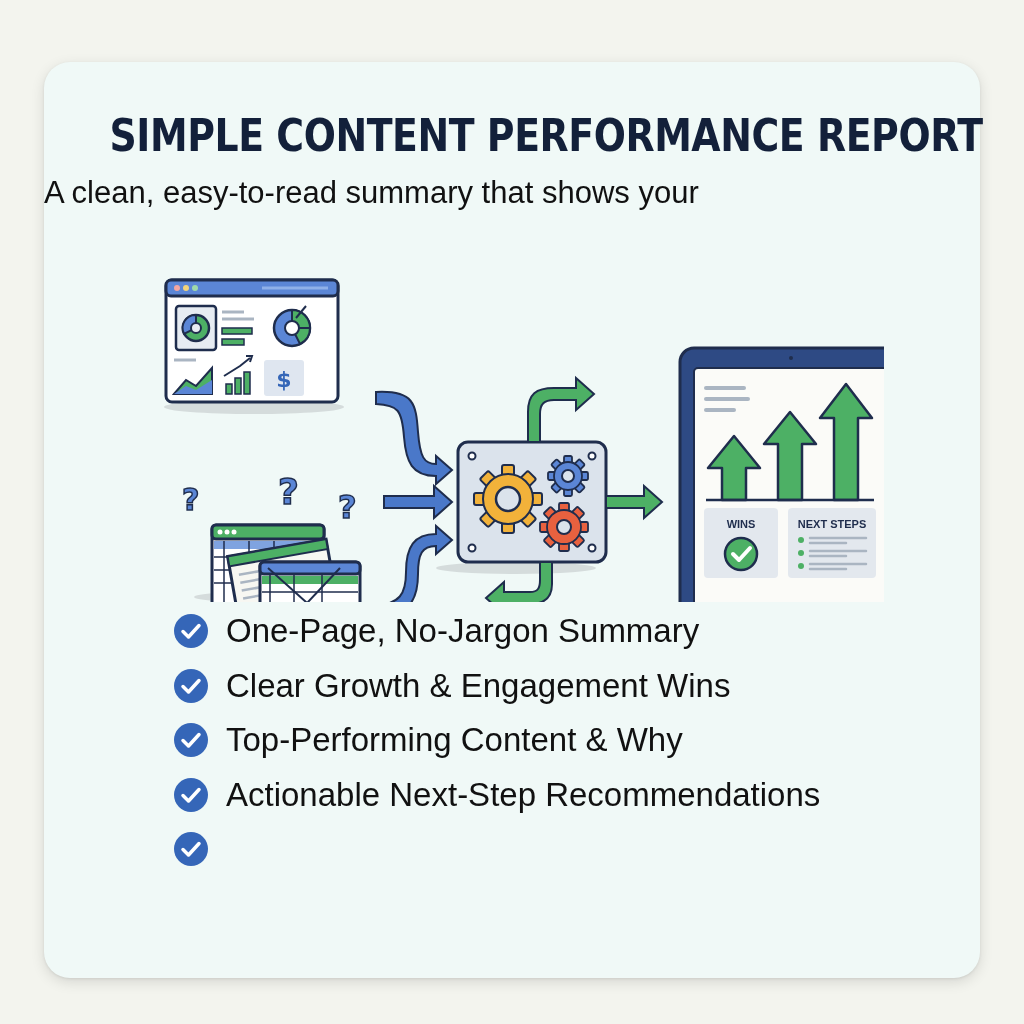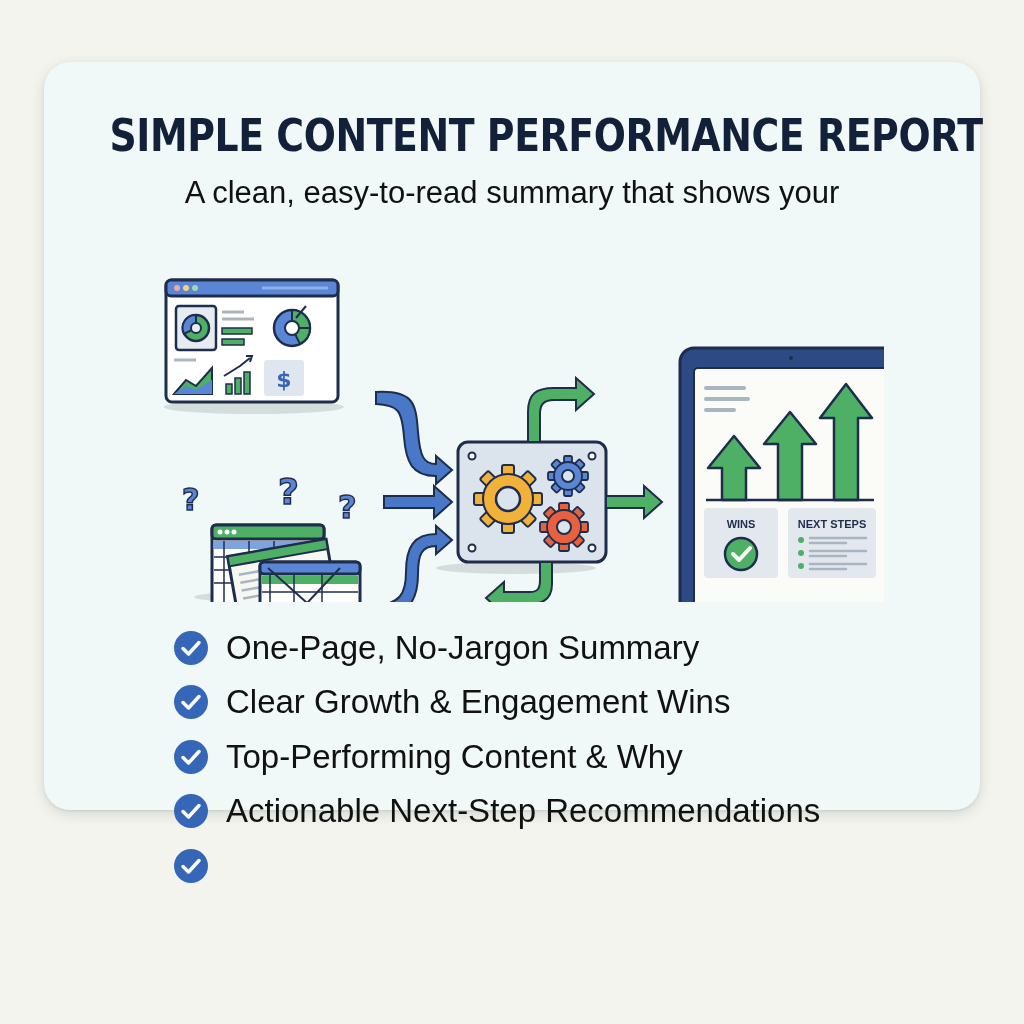--- a/index.html
+++ b/index.html
@@ -6,60 +6,60 @@
   body {
     width: 1024px; height: 1024px;
     background: #f3f4ee;
     position: relative;
     overflow: hidden;
     font-family: "Liberation Sans", sans-serif;
   }
   .card {
     position: absolute;
     left: 44px; top: 62px;
-    width: 936px; height: 748px;
+    width: 936px; height: 916px;
     background: #f0f9f7;
     border-radius: 26px;
     box-shadow: 0 4px 14px rgba(0,0,0,0.12), 0 1px 3px rgba(0,0,0,0.08);
   }
   .title {
     position: absolute;
     left: 0; right: 0; top: 48px;
     text-align: center;
     font-family: "DejaVu Sans", sans-serif;
     font-weight: bold;
     font-size: 44px;
     color: #13203a;
     letter-spacing: -0.5px;
     transform: scaleX(0.86);
     white-space: nowrap;
   }
   .subtitle {
     position: absolute;
     left: 0; right: 0; top: 110px;
-    text-align: center;
+    text-align: left;
     font-family: "Liberation Sans", sans-serif;
     font-size: 31px;
     line-height: 42px;
     color: #111111;
   }
   .illus {
     position: absolute;
     left: 100px; top: 210px;
     width: 740px; height: 330px;
   }
   .checklist {
     position: absolute;
     left: 128px; top: 550px;
     margin: 0; padding: 0;
     list-style: none;
   }
   .check-item {
     display: flex;
-    align-items: flex-end;
+    align-items: flex-start;
     height: 54.5px;
   }
   .check-icon {
     width: 38px; height: 38px;
     margin-right: 16px;
     flex: none;
   }
   .check-label {
     font-family: "Liberation Sans", sans-serif;
     font-size: 33px;

